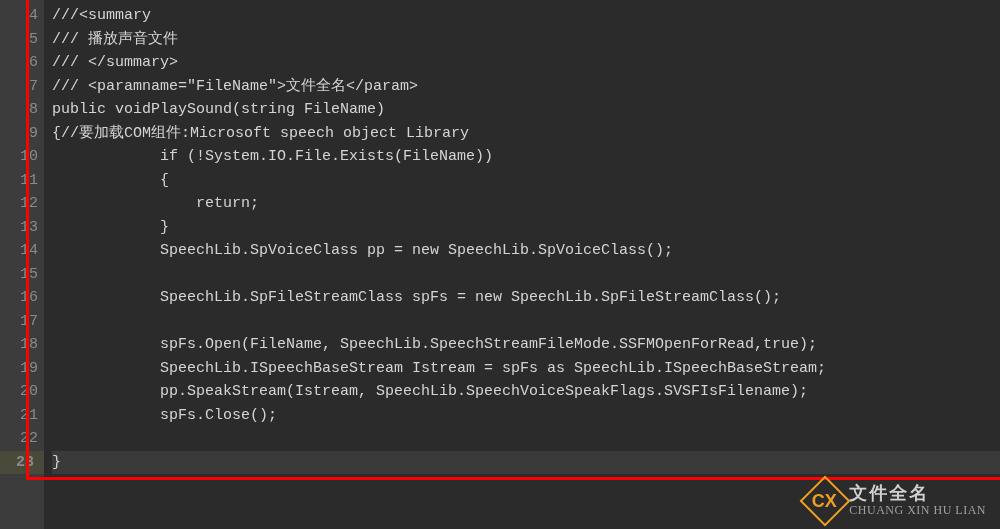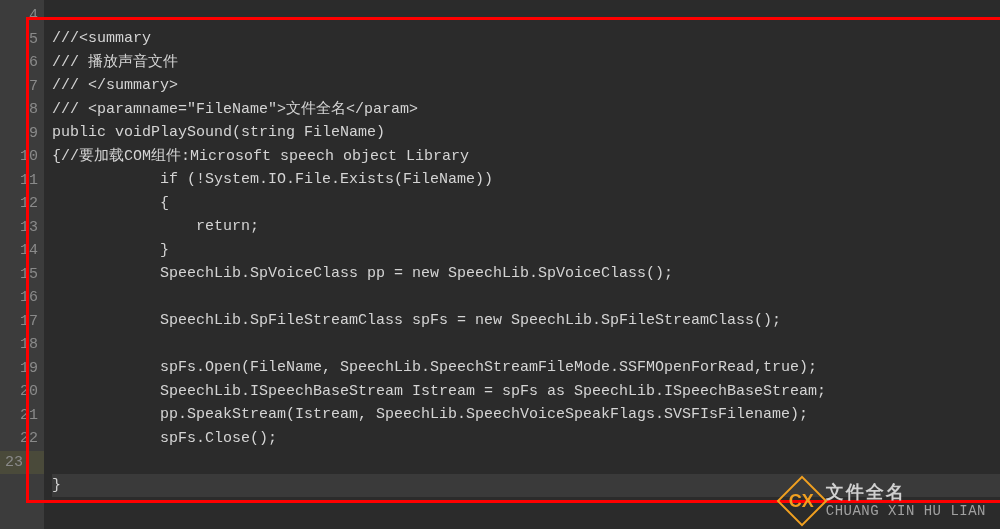--- a/index.html
+++ b/index.html
@@ -24,21 +24,20 @@
     color: #8a8a8a;
     text-align: right;
     padding: 4px 6px 0 0;
     user-select: none;
     flex: 0 0 38px;
     line-height: 23.5px;
   }
   .code-wrap {
     flex: 1;
     position: relative;
-    margin-top: 23px;
   }
   .red-box {
     position: absolute;
     left: -18px;
     top: -6px;
     width: 992px;
     height: 486px;
     border: 3px solid #ff0000;
     box-sizing: border-box;
     pointer-events: none;
@@ -51,21 +50,22 @@
   }
   .current-line {
     background: #3a3a3a;
     display: inline-block;
     width: 100%;
   }
   .gutter .cur {
     background: #4a4a3a;
     display: block;
     margin-right: -6px;
-    padding-right: 21px;
+    padding-right: 10px;
+    font-weight: bold;
   }
   .logo {
     position: absolute;
     right: 14px;
     bottom: 10px;
     display: flex;
     align-items: center;
     gap: 6px;
     color: #d0d0d0;
   }
@@ -87,22 +87,22 @@
     font-size: 18px;
   }
   .logo-text .main {
     font-family: "Microsoft YaHei", Arial, sans-serif;
     font-size: 18px;
     font-weight: 600;
     letter-spacing: 2px;
     line-height: 1.1;
   }
   .logo-text .sub {
-    font-family: Liberation Mono, monospace;
-    font-size: 14px;
+    font-family: Liberation Serif, serif;
+    font-size: 12px;
     color: #a0a0a0;
     letter-spacing: 0.5px;
     text-align: center;
   }
 </style>
 </head>
 <body>
 
 <div class="editor">
   <div class="gutter">4<br>5<br>6<br>7<br>8<br>9<br>10<br>11<br>12<br>13<br>14<br>15<br>16<br>17<br>18<br>19<br>20<br>21<br>22<br><span class="cur">23</span></div>

